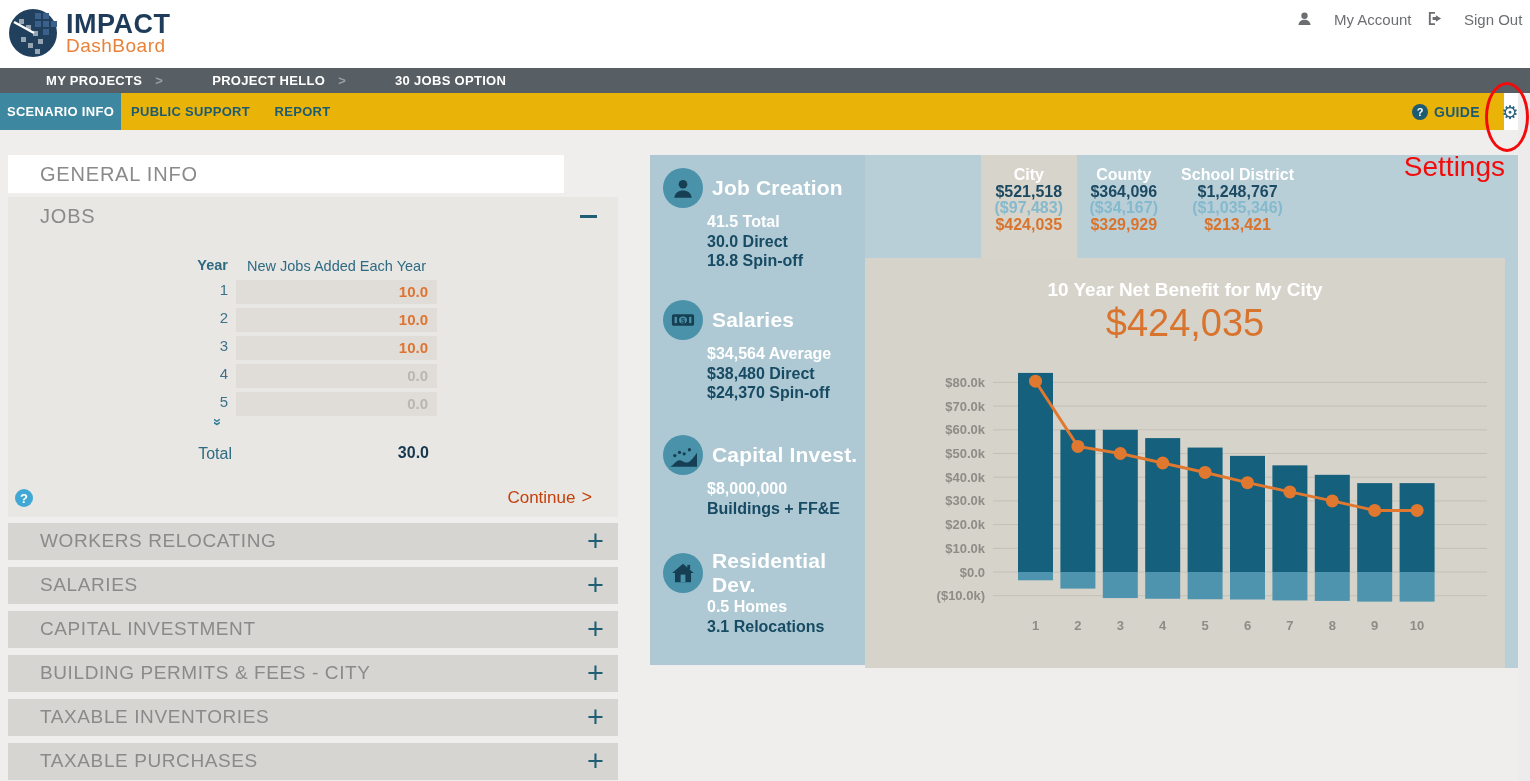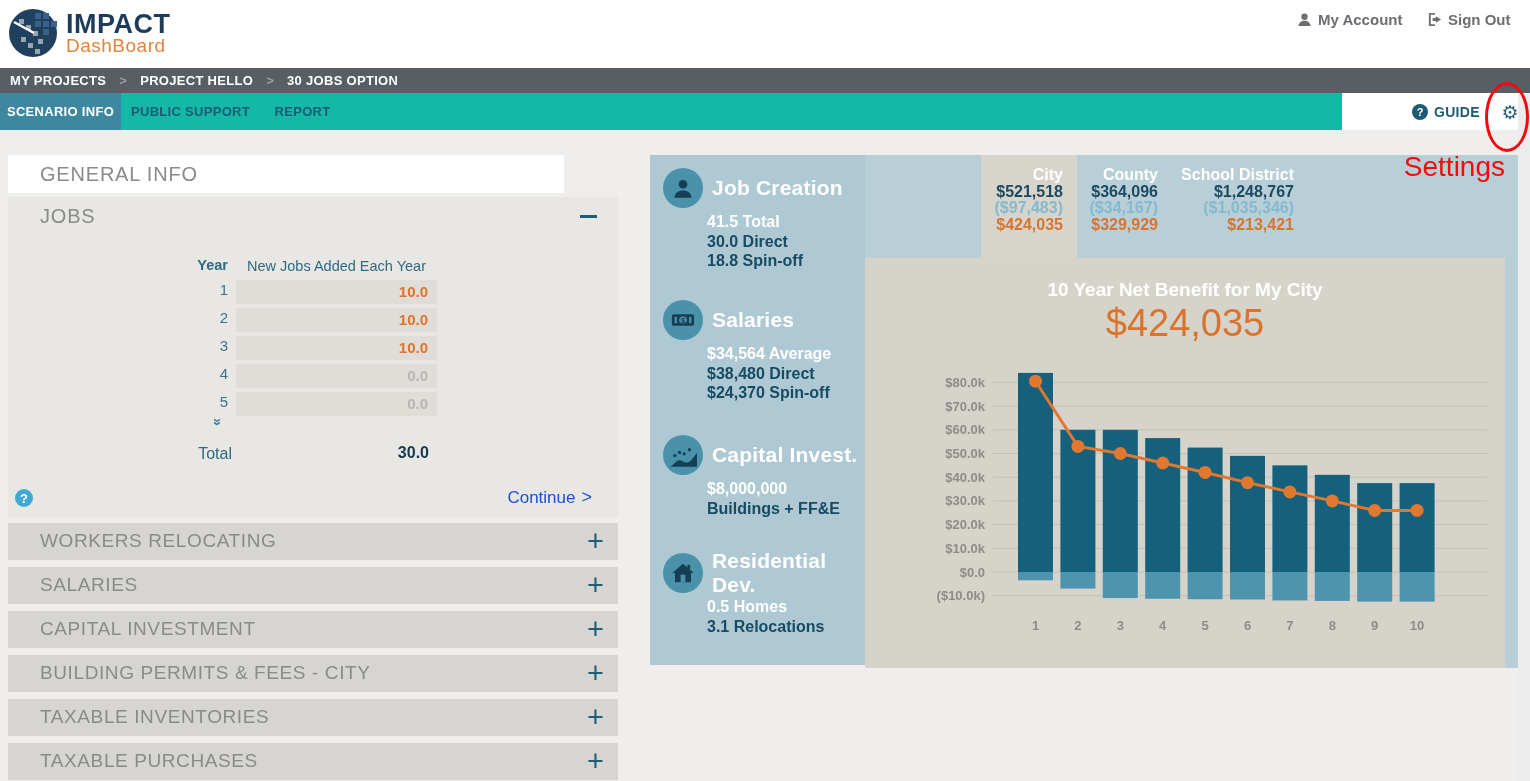--- a/index.html
+++ b/index.html
@@ -6,35 +6,35 @@
   html,body { width:1530px; height:781px; overflow:hidden; background:#fff;
     font-family:"Liberation Sans", sans-serif; }
   .abs { position:absolute; }
 
   
   #top-header { left:0; top:0; width:1530px; height:68px; background:#ffffff; }
   #logo { left:8px; top:6px; display:flex; align-items:center; cursor:pointer; }
   #logo-text { margin-left:4px; line-height:1; }
   #logo-impact { font-size:27px; font-weight:bold; color:#1e3c59; letter-spacing:.5px; }
   #logo-dash { font-size:19px; color:#e8823b; margin-top:-2px; letter-spacing:.5px; }
-  .hdr-link { top:11px; display:flex; align-items:center; gap:6px; color:#6d6e71;
-    font-size:15px; font-weight:bold; cursor:pointer; }
+  .hdr-link { top:11px; display:flex; align-items:flex-start; gap:22px; color:#6d6e71;
+    font-size:15px; font-weight:normal; cursor:pointer; }
   .hdr-link svg { fill:#6d6e71; }
   #my-account { left:1297px; }
   #sign-out  { left:1427px; }
 
   
   #breadcrumb { left:0; top:68px; width:1530px; height:25px; background:#585f64;
     display:flex; align-items:center; padding-left:10px; gap:13px;
     font-size:13px; font-weight:bold; color:#fff; letter-spacing:.3px; }
-  .crumb { cursor:pointer; }
+  .crumb { cursor:pointer;margin-left:36px; }
   .crumb-sep { color:#9aa0a4; font-weight:bold; }
 
   
-  #tab-bar { left:0; top:93px; width:1342px; height:37px; background:#14b8a6; display:flex; }
+  #tab-bar { left:0; top:93px; width:1504px; height:37px; background:#eab308; display:flex; }
   .tab { height:37px; display:flex; align-items:center; justify-content:center;
     font-size:13px; font-weight:bold; color:#1d5b73; cursor:pointer; letter-spacing:.3px; }
   .tab.active { background:#3d87a0; color:#fff; }
   #tab-0 { width:121px; } #tab-1 { width:139px; } #tab-2 { width:85px; }
   #guide { left:1412px; top:93px; height:37px; display:flex; align-items:center; gap:6px; cursor:pointer; }
   #guide-q { width:16px; height:16px; border-radius:50%; background:#1d5b73; color:#fff;
     font-size:11px; font-weight:bold; display:flex; align-items:center; justify-content:center; }
   #guide-label { font-size:14px; font-weight:bold; color:#1d5b73; letter-spacing:.3px; }
   #gear { left:1497px; top:93px; height:37px; width:26px; display:flex; align-items:center;
     justify-content:center; font-family:"DejaVu Sans", sans-serif; font-size:19px;
@@ -67,21 +67,21 @@
   .jrow-box.empty  { color:#b9b6b3; }
   #rows-expander { left:214px; top:414px; font-size:14px; font-weight:bold; color:#2e7d96;
     transform:rotate(90deg); cursor:pointer; }
   #total-label { left:148px; top:445px; width:84px; text-align:right;
     font-size:16px; color:#2e6b83; }
   #total-value { left:236px; top:444px; width:193px; text-align:right;
     font-size:16px; font-weight:bold; color:#16384e; }
   #jobs-help { left:15px; top:489px; width:18px; height:18px; border-radius:50%;
     background:#41a8d5; color:#fff; font-size:13px; font-weight:bold;
     display:flex; align-items:center; justify-content:center; cursor:pointer; }
-  #continue-link { left:470px; top:487px; width:122px; text-align:right; color:#1d4ed8;
+  #continue-link { left:470px; top:487px; width:122px; text-align:right; color:#c2410c;
     font-size:17px; cursor:pointer; }
   #continue-link .chev { font-size:18px; margin-left:6px; }
   .acc-bar { left:8px; width:610px; height:37px; background:#d7d5d1; cursor:pointer; }
   .acc-label { position:absolute; left:32px; top:7px; font-size:19px; color:#8a8a8a; letter-spacing:.6px; }
   .acc-plus { position:absolute; right:14px; top:0px; font-size:29px; font-weight:300;
     color:#1f5f76; line-height:37px; }
 
   
   #summary-panel { left:650px; top:155px; width:215px; height:510px; background:#aec9d3; }
   .sum-item { position:absolute; left:13px; width:195px; }
@@ -94,21 +94,21 @@
   .sum-lines .first { color:#ffffff; }
 
   
   #right-region { left:865px; top:155px; width:653px; height:513px; background:#b9cfd8; }
   #city-highlight { position:absolute; left:116px; top:0; width:96px; height:103px; background:#d7d4cb; }
   #bt-labels { position:absolute; left:0; top:29px; width:102px; text-align:right;
     font-size:16px; font-weight:bold; line-height:16.5px; }
   #bt-labels .lbl-benefits { color:#1d4a63; }
   #bt-labels .lbl-costs { color:#85b9cd; }
   #bt-labels .lbl-net { color:#d9742e; }
-  .bt-col { position:absolute; top:12px; text-align:right; font-size:16px; font-weight:bold;
+  .bt-col { position:absolute; top:12px; text-align:center; font-size:16px; font-weight:bold;
     line-height:16.5px; cursor:pointer; }
   .bt-col .c-name { color:#ffffff; }
   .bt-col .c-ben { color:#1d4a63; }
   .bt-col .c-cost { color:#85b9cd; }
   .bt-col .c-net { color:#d9742e; }
 
   #chart-panel { position:absolute; left:0; top:103px; width:640px; height:410px; background:#d6d3ca; }
   #chart-title { position:absolute; left:0; top:21px; width:640px; text-align:center;
     font-size:19px; font-weight:bold; color:#ffffff; }
   #chart-value { position:absolute; left:0; top:44px; width:640px; text-align:center;

